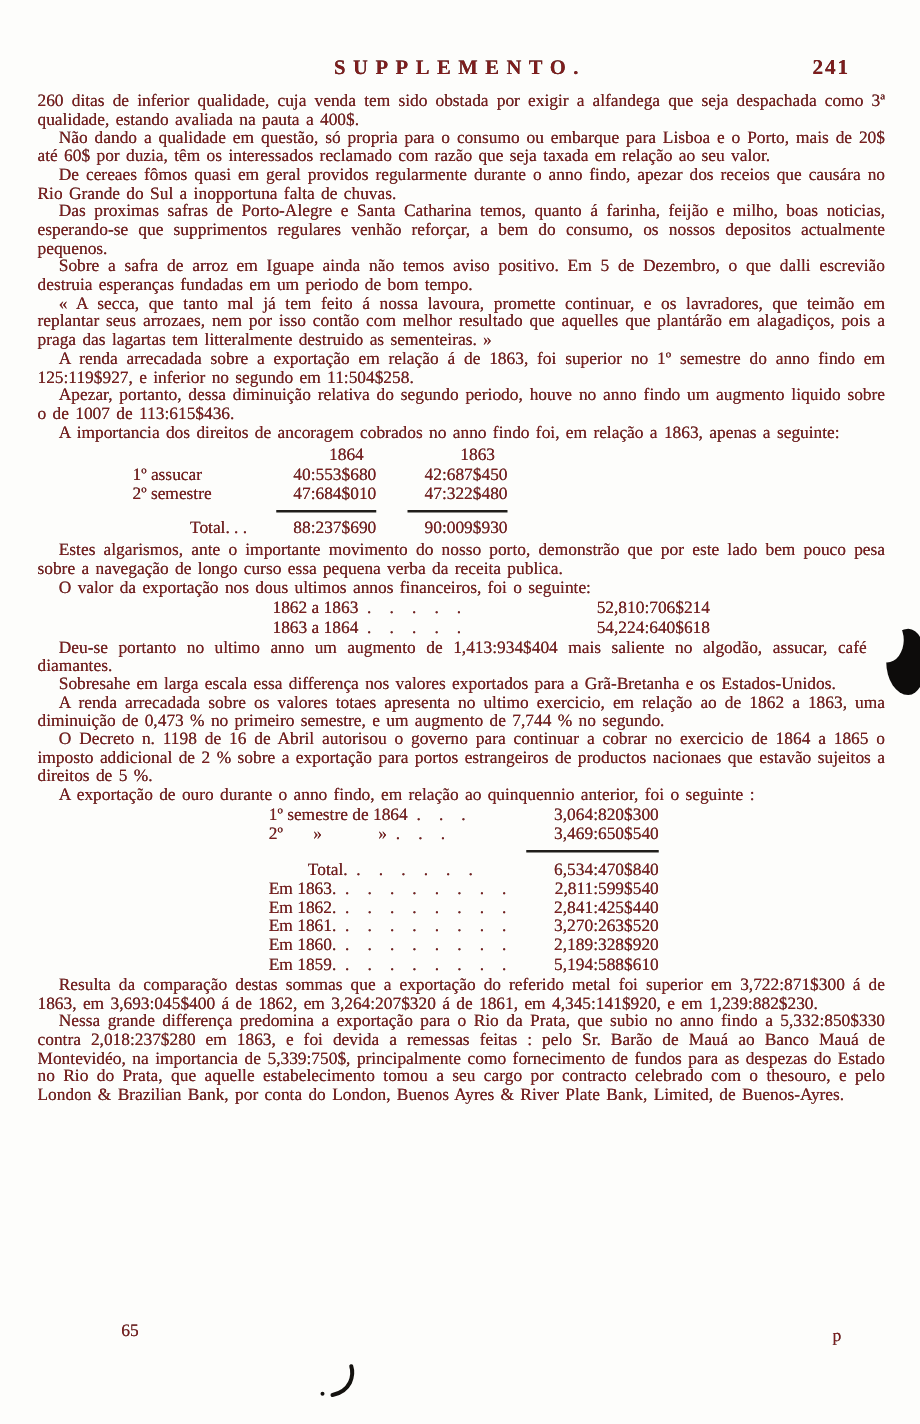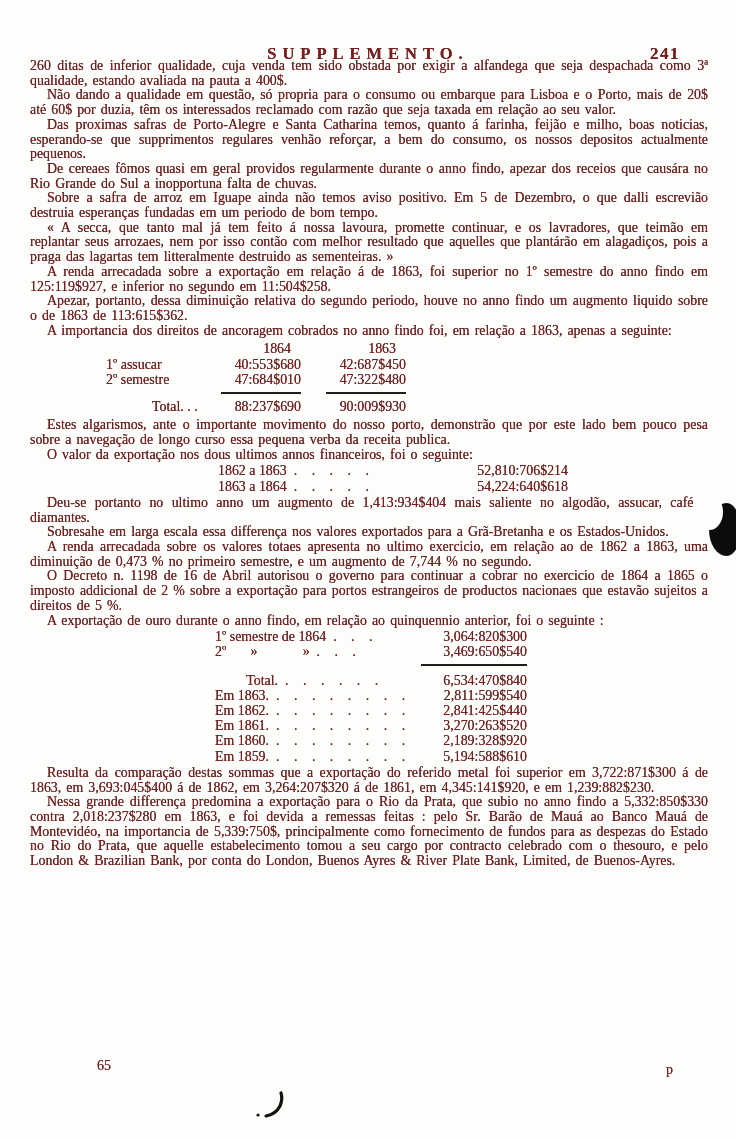--- a/index.html
+++ b/index.html
@@ -10,21 +10,21 @@
     font-family:Liberation Serif, serif;
     text-shadow:0 0 .45px rgba(28,26,23,.85);
   }
   *{box-sizing:border-box;}
   .doc-header{position:absolute;top:44px;left:0;width:736px;height:24px;}
   .doc-title{
     position:absolute;left:0;right:0;text-align:center;
     font-weight:bold;font-size:16.5px;letter-spacing:6px;
   }
   .page-number{position:absolute;left:650px;top:0;font-weight:bold;font-size:17px;letter-spacing:1.5px;}
-  #doc-body{position:absolute;left:30px;top:59px;width:678px;}
+  #doc-body{position:absolute;left:30px;top:75px;width:678px;}
   .para{margin:0;text-align:justify;font-size:13.9px;line-height:14.7px;word-spacing:1.6px;}
   .para.indent{text-indent:17px;}
 
   
   .t1{margin:3px 0 4px 0;font-size:13.9px;}
   .t1-row{display:flex;margin-left:76px;width:300px;line-height:15.5px;}
   .t1-row>span{flex:none;white-space:nowrap;overflow:visible;}
   .t1-label{width:107px;}
   .t1-v1{width:88px;text-align:right;}
   .t1-v2{width:105px;margin-left:auto;text-align:right;}
@@ -69,26 +69,26 @@
 <div class="page">
 
   <div class="doc-header">
     <div class="doc-title">SUPPLEMENTO.</div>
     <div class="page-number">241</div>
   </div>
 
   <div id="doc-body">
       <p class="para">260 ditas de inferior qualidade, cuja venda tem sido obstada por exigir a alfandega que seja despachada como 3ª qualidade, estando avaliada na pauta a 400$.</p>
       <p class="para indent">Não dando a qualidade em questão, só propria para o consumo ou embarque para Lisboa e o Porto, mais de 20$ até 60$ por duzia, têm os interessados reclamado com razão que seja taxada em relação ao seu valor.</p>
+      <p class="para indent">De cereaes fômos quasi em geral providos regularmente durante o anno findo, apezar dos receios que causára no Rio Grande do Sul a inopportuna falta de chuvas.</p>
       <p class="para indent">Das proximas safras de Porto-Alegre e Santa Catharina temos, quanto á farinha, feijão e milho, boas noticias, esperando-se que supprimentos regulares venhão reforçar, a bem do consumo, os nossos depositos actualmente pequenos.</p>
-      <p class="para indent">De cereaes fômos quasi em geral providos regularmente durante o anno findo, apezar dos receios que causára no Rio Grande do Sul a inopportuna falta de chuvas.</p>
       <p class="para indent">Sobre a safra de arroz em Iguape ainda não temos aviso positivo. Em 5 de Dezembro, o que dalli escrevião destruia esperanças fundadas em um periodo de bom tempo.</p>
       <p class="para indent">« A secca, que tanto mal já tem feito á nossa lavoura, promette continuar, e os lavradores, que teimão em replantar seus arrozaes, nem por isso contão com melhor resultado que aquelles que plantárão em alagadiços, pois a praga das lagartas tem litteralmente destruido as sementeiras. »</p>
       <p class="para indent">A renda arrecadada sobre a exportação em relação á de 1863, foi superior no 1º semestre do anno findo em 125:119$927, e inferior no segundo em 11:504$258.</p>
-      <p class="para indent">Apezar, portanto, dessa diminuição relativa do segundo periodo, houve no anno findo um augmento liquido sobre o de 1863 de 113:615$362.</p>
+      <p class="para indent">Apezar, portanto, dessa diminuição relativa do segundo periodo, houve no anno findo um augmento liquido sobre o de 1007 de 113:615$436.</p>
       <p class="para indent">A importancia dos direitos de ancoragem cobrados no anno findo foi, em relação a 1863, apenas a seguinte:</p>
       <div class="t1">
         <div class="t1-row">
           <span class="t1-label"></span>
           <span class="t1-v1 t1-head">1864</span>
           <span class="t1-v2 t1-head">1863</span>
         </div>
         <div class="t1-row">
           <span class="t1-label">1º assucar</span>
           <span class="t1-v1">40:553$680</span>

